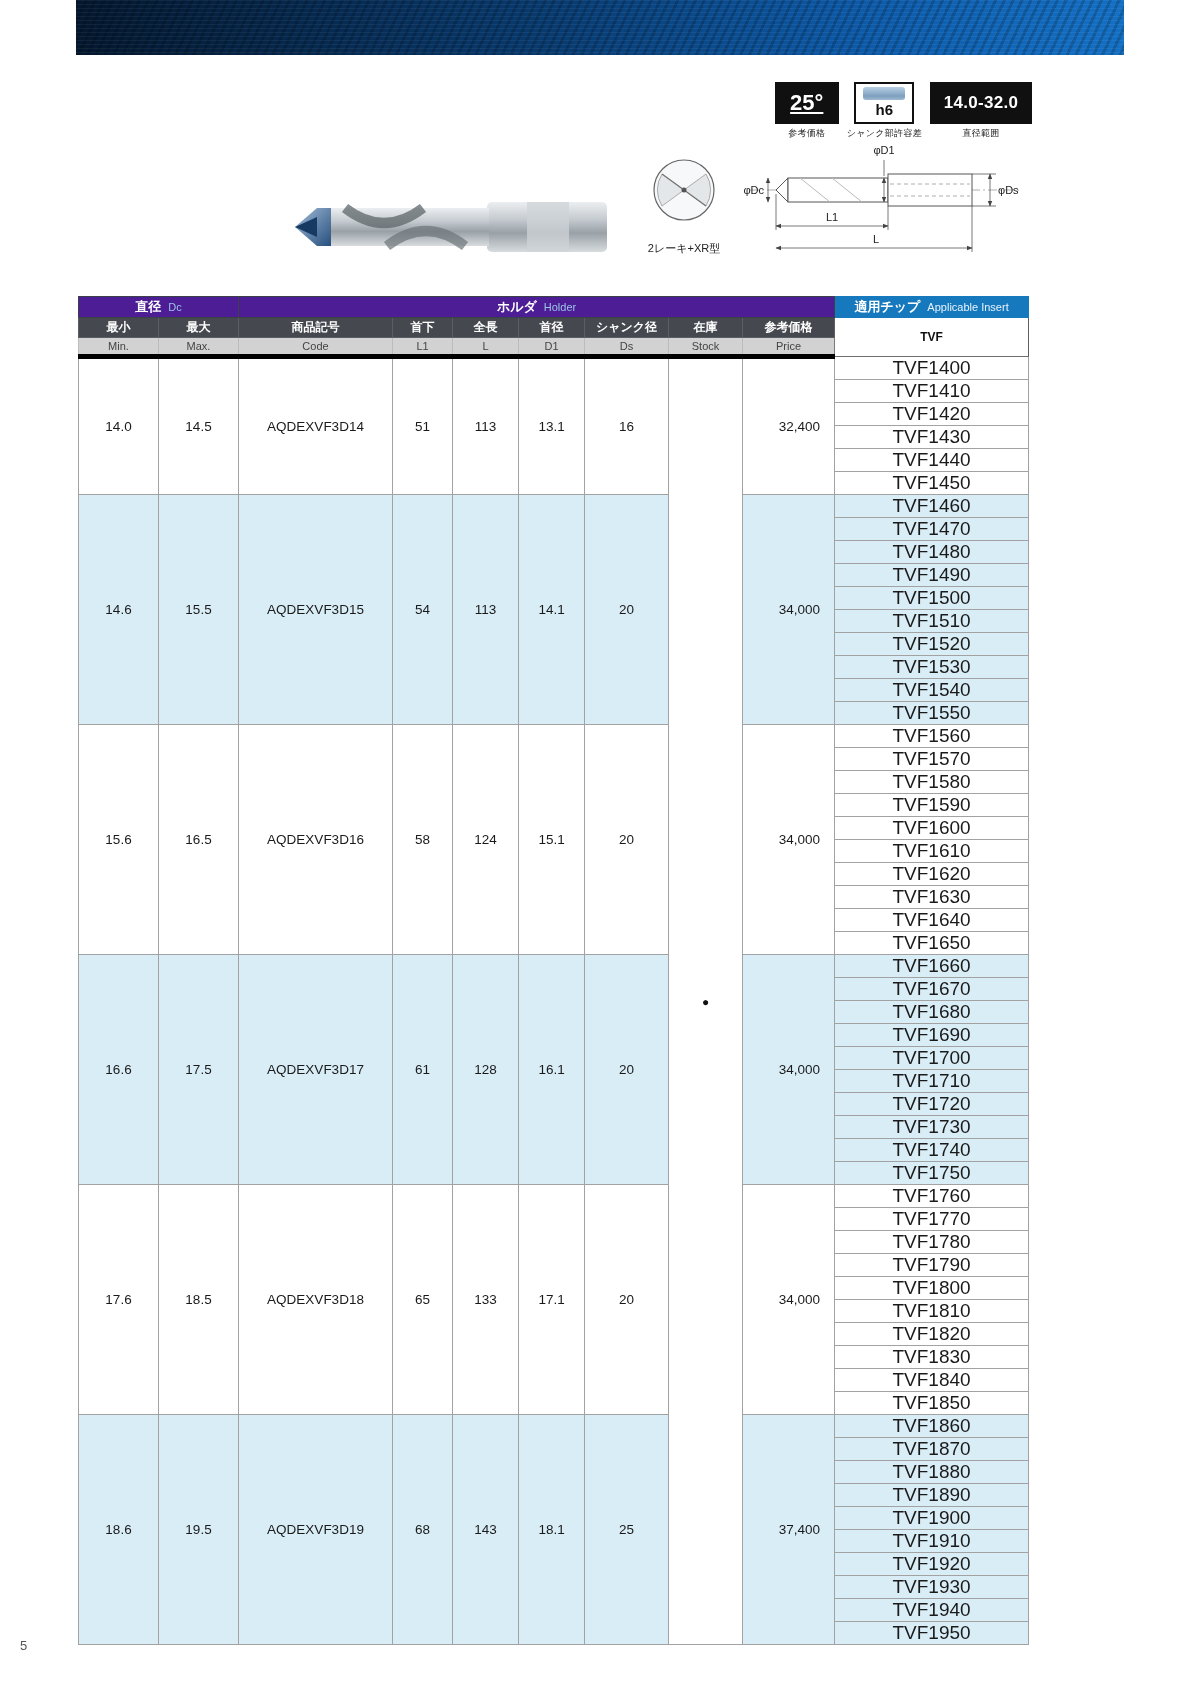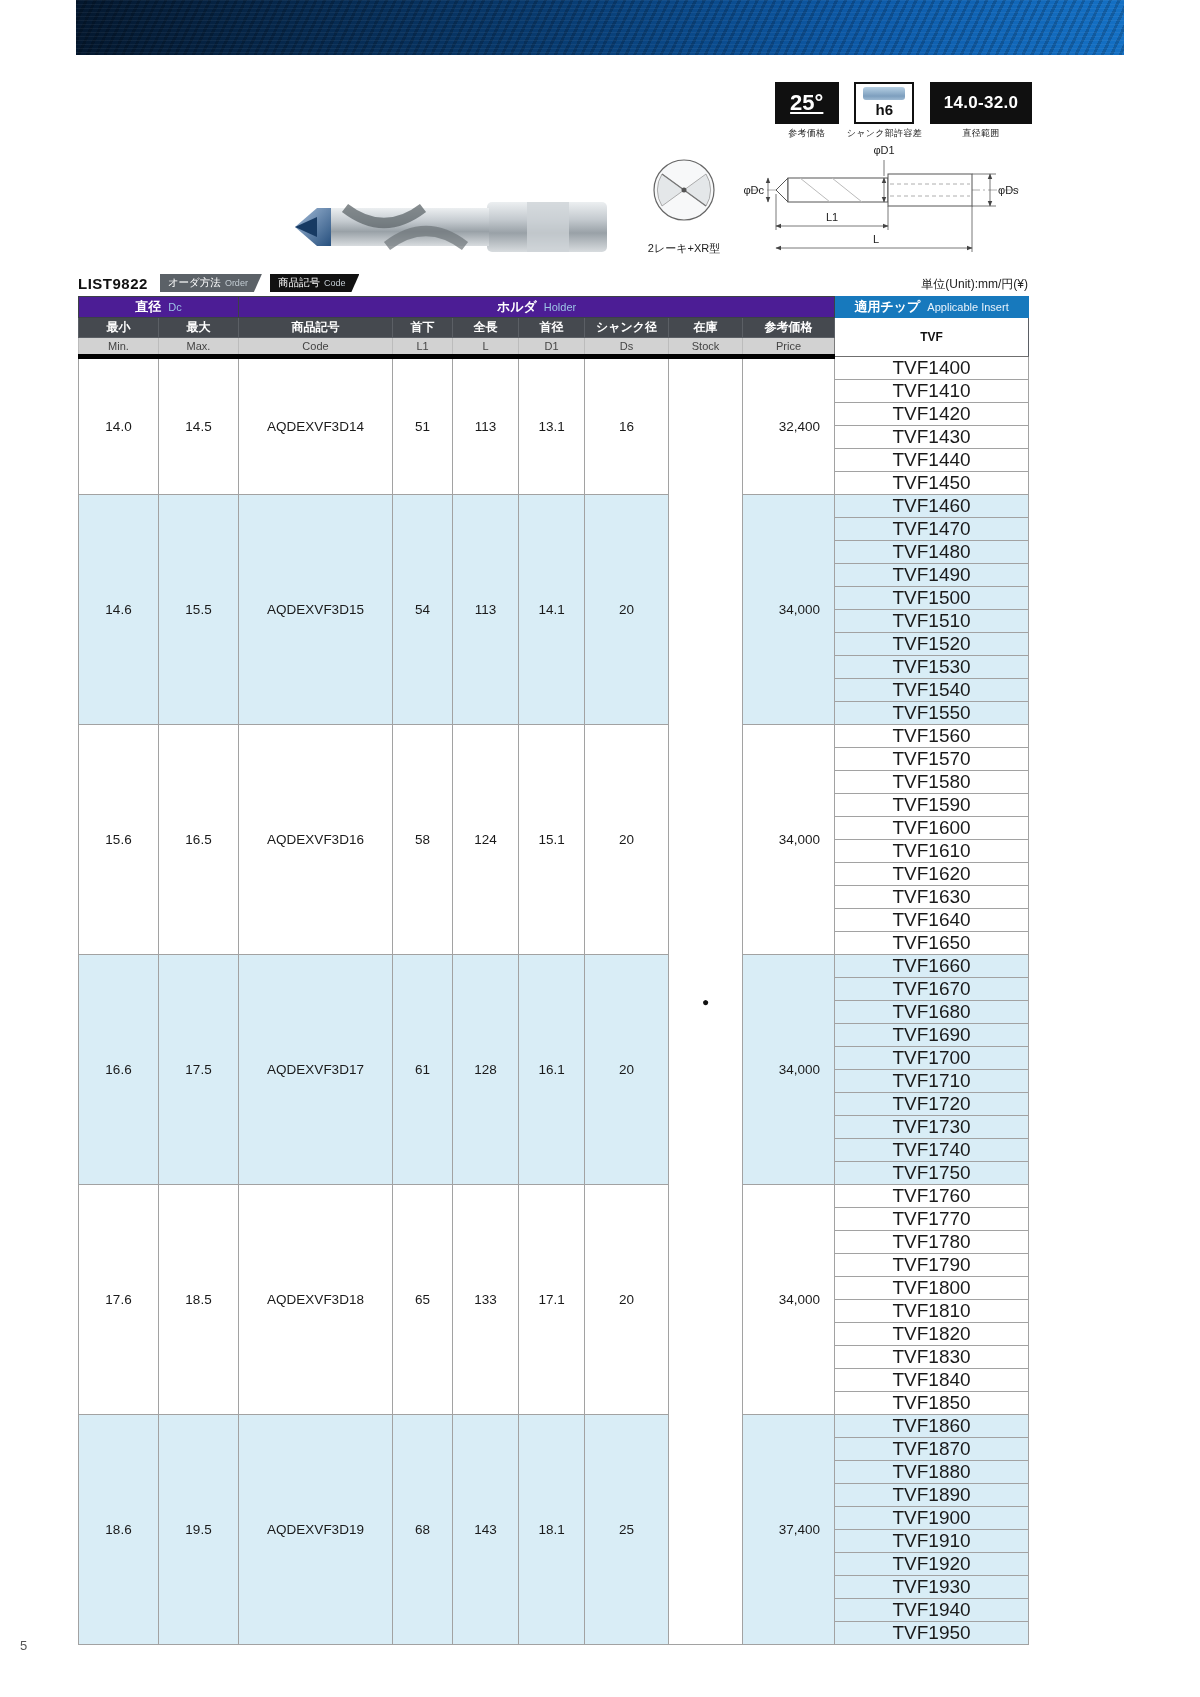--- a/index.html
+++ b/index.html
@@ -171,30 +171,20 @@
       <line x1="344" y1="66" x2="344" y2="112"></line>
       <line x1="148" y1="108" x2="344" y2="108" marker-start="url(#dimArrow)" marker-end="url(#dimArrow)"></line>
     </g>
     <text class="diagram-text" x="136" y="54" text-anchor="end">φDc</text>
     <text class="diagram-text" x="256" y="14" text-anchor="middle">φD1</text>
     <text class="diagram-text" x="370" y="54" text-anchor="start">φDs</text>
     <text class="diagram-text" x="204" y="81" text-anchor="middle">L1</text>
     <text class="diagram-text" x="248" y="103" text-anchor="middle">L</text>
   </svg>
 
-  <div class="list-row">
-    <span class="list-no">LIST9822</span>
-    <span class="tag-badge order-badge">
-      <span>オーダ方法</span><span class="en">Order</span>
-    </span>
-    <span class="tag-badge code-badge">
-      <span>商品記号</span><span class="en">Code</span>
-    </span>
-    <span class="unit-note">単位(Unit):mm/円(¥)</span>
-  </div>
 
   <table class="catalog-table">
     <colgroup>
       <col style="width:80px">
         <col style="width:80px">
         <col style="width:154px">
       <col style="width:60px">
         <col style="width:66px">
         <col style="width:66px">
       <col style="width:84px">

